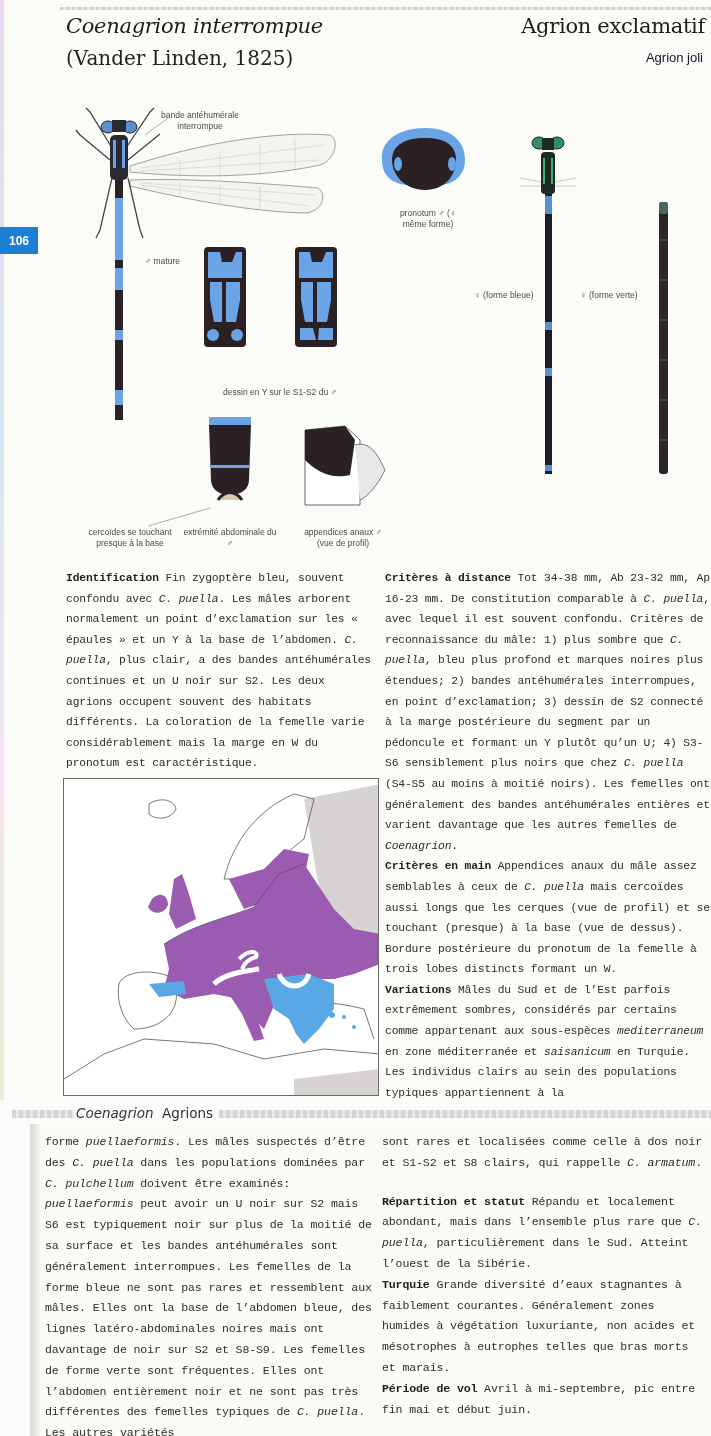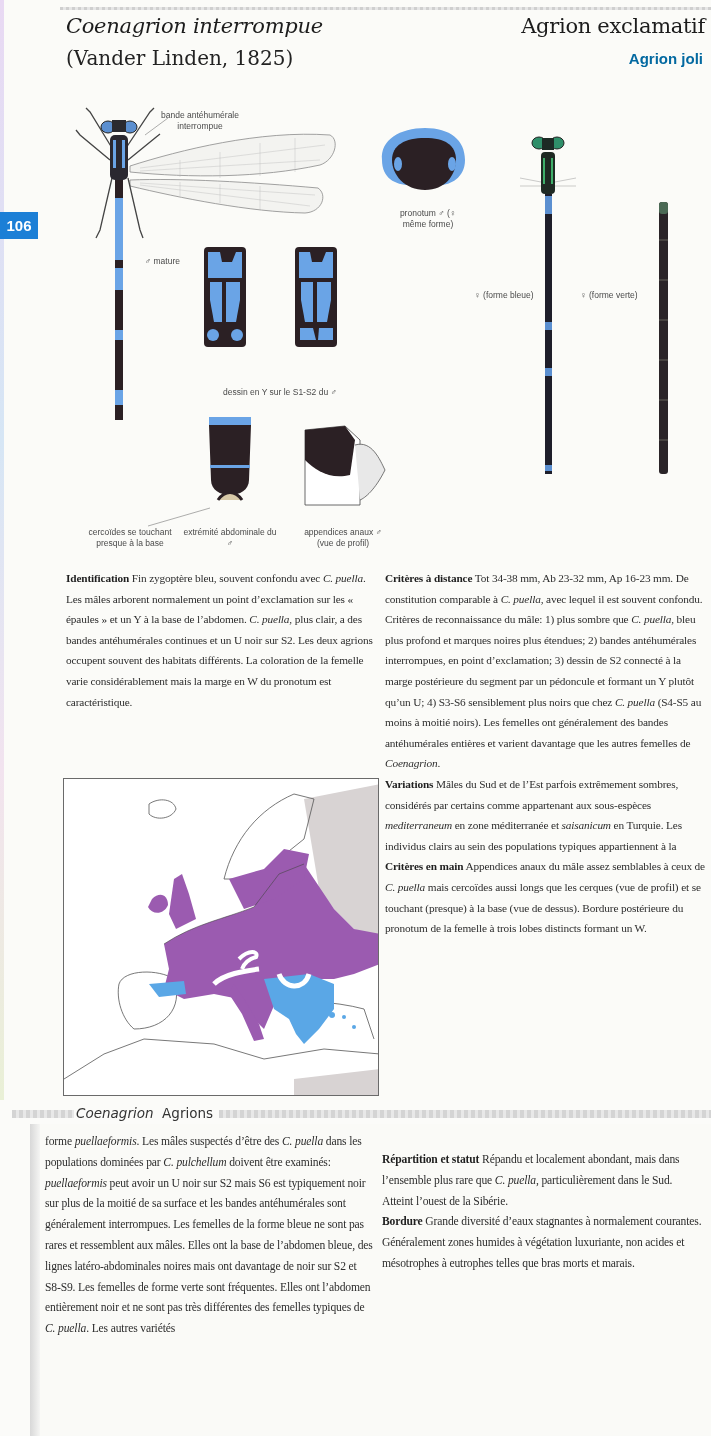--- a/index.html
+++ b/index.html
@@ -6,28 +6,28 @@
   html, body { width: 711px; height: 1436px; background: #fbfbf9; overflow: hidden; }
   body { position: relative; font-family: "DejaVu Sans", sans-serif; color: #2a2a2a; }
 
   .page-top { position: absolute; left: 0; top: 0; width: 711px; height: 1100px; background: #fbfbf8; }
   .top-rule { position: absolute; left: 60px; top: 7px; width: 651px; height: 3px; background: repeating-linear-gradient(90deg,#cfcfcf 0 3px,#e6e6e6 3px 6px); }
   .left-strip { position: absolute; left: 0; top: 0; width: 4px; height: 1100px; background: linear-gradient(180deg,#e9d9f3,#d6e6f5 40%,#f2e3ef 70%,#e9f0d6); }
 
   .title-latin { position: absolute; left: 66px; top: 14px; font-family: "DejaVu Serif", serif; font-style: italic; font-size: 21px; color: #1c1c1c; letter-spacing: -0.3px; }
   .title-author { position: absolute; left: 66px; top: 46px; font-family: "DejaVu Serif", serif; font-size: 20px; color: #222; }
   .title-fr { position: absolute; right: 6px; top: 14px; font-family: "DejaVu Serif", serif; font-size: 21px; color: #1c1c1c; letter-spacing: -0.3px; }
-  .title-fr-alt { position: absolute; right: 8px; top: 50px; font-family: "Liberation Sans", sans-serif; font-weight: bold; font-size: 15px; color: #0369a1; }
-
-  .page-num { position: absolute; left: 0; top: 212px; width: 38px; height: 27px; background: #1c7fd6; color: #fff; font-family: "Liberation Sans", sans-serif; font-weight: bold; font-size: 15px; display: flex; align-items: center; justify-content: center; }
+  .title-fr-alt { position: absolute; right: 8px; top: 50px; font-family: "Liberation Sans", sans-serif; font-weight: normal; font-size: 13px; color: #0f172a; }
+
+  .page-num { position: absolute; left: 0; top: 227px; width: 38px; height: 27px; background: #1c7fd6; color: #fff; font-family: "Liberation Sans", sans-serif; font-weight: bold; font-size: 12px; display: flex; align-items: center; justify-content: center; }
 
   .plate { position: absolute; left: 0; top: 90px; width: 689px; height: 470px; }
   .cap { position: absolute; font-family: "Liberation Sans", sans-serif; font-size: 8.5px; color: #4a4a4a; line-height: 11px; text-align: center; }
 
-  .col { position: absolute; font-family: Liberation Serif, serif; font-size: 11.3px; line-height: 20.6px; color: #2d2d2d; letter-spacing: -0.15px; }
+  .col { position: absolute; font-family: Liberation Mono, monospace; font-size: 11.3px; line-height: 20.6px; color: #2d2d2d; letter-spacing: -0.15px; }
   .col b { color: #1f1f1f; }
   .col p { margin: 0; }
 
   .map { position: absolute; left: 63px; top: 778px; width: 316px; height: 318px; border: 1.5px solid #6a6a6a; background: #ffffff; overflow: hidden; }
 
   .divider { position: absolute; left: 12px; top: 1104px; width: 711px; height: 20px; }
   .divider .band { position: absolute; top: 6px; height: 8px; background: repeating-linear-gradient(90deg,#d4d4d4 0 4px,#e8e8e8 4px 7px); }
   .divider .label { position: absolute; left: 62px; top: 1px; font-family: "DejaVu Sans", sans-serif; font-size: 13.5px; color: #333; background: #fbfbf9; padding: 0 6px 0 2px; }
 
   .page-bottom-shadow { position: absolute; left: 30px; top: 1124px; width: 10px; height: 312px; background: linear-gradient(90deg,#d8d8d8,#f5f5f3); }
@@ -218,33 +218,35 @@
     <path d="M150 205 C 160 195, 180 192, 195 190" stroke="#fff" stroke-width="5" fill="none"></path>
     <path d="M215 195 C 220 210, 240 212, 245 195" stroke="#fff" stroke-width="5" fill="none"></path>
     <g fill="none" stroke="#444" stroke-width="0.6">
       <path d="M100 165 C 130 145, 160 140, 190 128 L 215 95 L 240 85"></path>
     </g>
   </svg>
 </div>
 
 <div class="col" style="left:385px; top:568px; width:325px;">
   <p><b>Critères à distance</b><span> Tot 34-38 mm, Ab 23-32 mm, Ap 16-23 mm. De constitution comparable à </span><i>C. puella</i><span>, avec lequel il est souvent confondu. Critères de reconnaissance du mâle: 1) plus sombre que </span><i>C. puella</i><span>, bleu plus profond et marques noires plus étendues; 2) bandes antéhumérales interrompues, en point d’exclamation; 3) dessin de S2 connecté à la marge postérieure du segment par un pédoncule et formant un Y plutôt qu’un U; 4) S3-S6 sensiblement plus noirs que chez </span><i>C. puella</i><span> (S4-S5 au moins à moitié noirs). Les femelles ont généralement des bandes antéhumérales entières et varient davantage que les autres femelles de </span><i>Coenagrion</i><span>.</span></p>
+  <p><b>Critères en main</b><span> Appendices anaux du mâle assez semblables à ceux de </span><i>C. puella</i><span> mais cercoïdes aussi longs que les cerques (vue de profil) et se touchant (presque) à la base (vue de dessus). Bordure postérieure du pronotum de la femelle à trois lobes distincts formant un W.</span></p>
   <p><b>Variations</b><span> Mâles du Sud et de l’Est parfois extrêmement sombres, considérés par certains comme appartenant aux sous-espèces </span><i>mediterraneum</i><span> en zone méditerranée et </span><i>saisanicum</i><span> en Turquie. Les individus clairs au sein des populations typiques appartiennent à la</span></p>
-  <p><b>Critères en main</b><span> Appendices anaux du mâle assez semblables à ceux de </span><i>C. puella</i><span> mais cercoïdes aussi longs que les cerques (vue de profil) et se touchant (presque) à la base (vue de dessus). Bordure postérieure du pronotum de la femelle à trois lobes distincts formant un W.</span></p>
 </div>
 
 <div class="divider">
   <div class="band" style="left:0; width:62px;"></div>
   <div class="band" style="left:200px; width:511px;"></div>
   <div class="label"><i>Coenagrion</i>&nbsp;&nbsp;<span>Agrions</span></div>
 </div>
 
 <div class="page-bottom-shadow"></div>
 <div class="page-bottom"></div>
 
 <div class="col" style="left:45px; top:1132px; width:330px; font-size:11.6px; line-height:20.8px;">
   <p><span>forme </span><i>puellaeformis</i><span>. Les mâles suspectés d’être des </span><i>C. puella</i><span> dans les populations dominées par </span><i>C. pulchellum</i><span> doivent être examinés: </span><i>puellaeformis</i><span> peut avoir un U noir sur S2 mais S6 est typiquement noir sur plus de la moitié de sa surface et les bandes antéhumérales sont généralement interrompues. Les femelles de la forme bleue ne sont pas rares et ressemblent aux mâles. Elles ont la base de l’abdomen bleue, des lignes latéro-abdominales noires mais ont davantage de noir sur S2 et S8-S9. Les femelles de forme verte sont fréquentes. Elles ont l’abdomen entièrement noir et ne sont pas très différentes des femelles typiques de </span><i>C. puella</i><span>. Les autres variétés</span></p>
 </div>
 
 <div class="col" style="left:382px; top:1132px; width:322px; font-size:11.6px; line-height:20.8px;">
+  <p><span>sont rares et localisées comme celle à dos noir et S1-S2 et S8 clairs, qui rappelle </span><i>C. armatum</i><span>.</span></p>
   <p style="margin-top:18px;"><b>Répartition et statut</b><span> Répandu et localement abondant, mais dans l’ensemble plus rare que </span><i>C. puella</i><span>, particulièrement dans le Sud. Atteint l’ouest de la Sibérie.</span></p>
-  <p><b>Bordure</b><span> Grande diversité d’eaux stagnantes à normalement courantes. Généralement zones humides à végétation luxuriante, non acides et mésotrophes à eutrophes telles que bras morts et marais.</span></p>
+  <p><b>Turquie</b><span> Grande diversité d’eaux stagnantes à faiblement courantes. Généralement zones humides à végétation luxuriante, non acides et mésotrophes à eutrophes telles que bras morts et marais.</span></p>
+  <p><b>Période de vol</b><span> Avril à mi-septembre, pic entre fin mai et début juin.</span></p>
 </div>
 
 </body></html>

